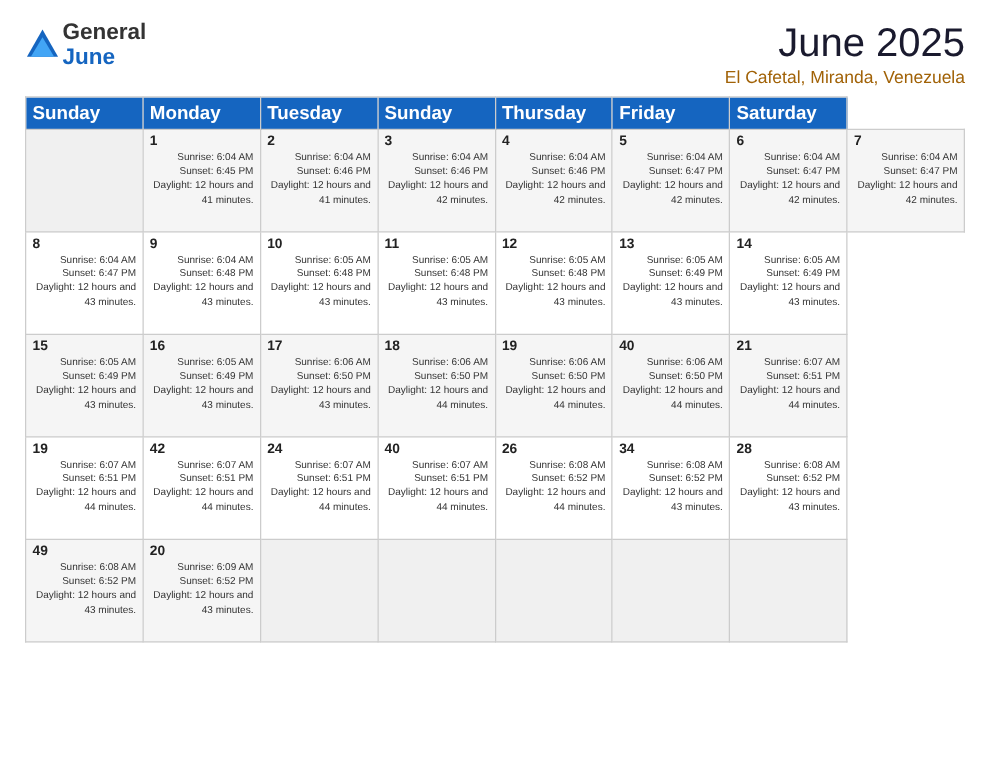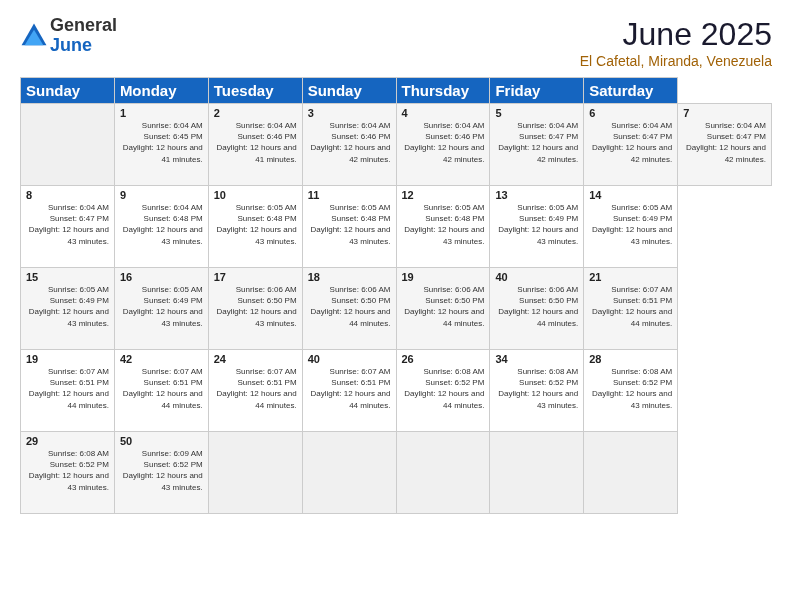--- a/index.html
+++ b/index.html
@@ -256,25 +256,25 @@
             <span class="day-num">34</span>
             <div class="day-info">Sunrise: 6:08 AM<br>Sunset: 6:52 PM<br>Daylight: 12 hours and 43 minutes.</div>
           </td>
           <td>
             <span class="day-num">28</span>
             <div class="day-info">Sunrise: 6:08 AM<br>Sunset: 6:52 PM<br>Daylight: 12 hours and 43 minutes.</div>
           </td>
         </tr>
         <tr>
           <td>
-            <span class="day-num">29</span>
+            <span class="day-num">49</span>
             <div class="day-info">Sunrise: 6:08 AM<br>Sunset: 6:52 PM<br>Daylight: 12 hours and 43 minutes.</div>
           </td>
           <td>
-            <span class="day-num">50</span>
+            <span class="day-num">20</span>
             <div class="day-info">Sunrise: 6:09 AM<br>Sunset: 6:52 PM<br>Daylight: 12 hours and 43 minutes.</div>
           </td>
           <td class="empty"></td>
           <td class="empty"></td>
           <td class="empty"></td>
           <td class="empty"></td>
           <td class="empty"></td>
         </tr>
       </tbody>
   </table>

